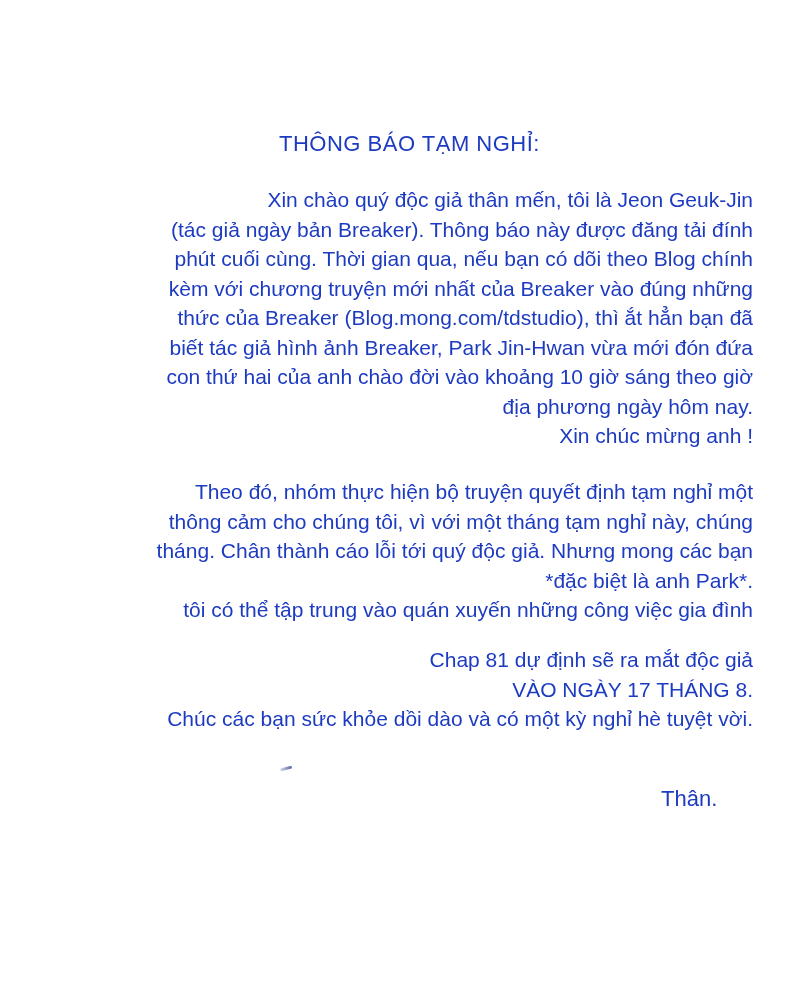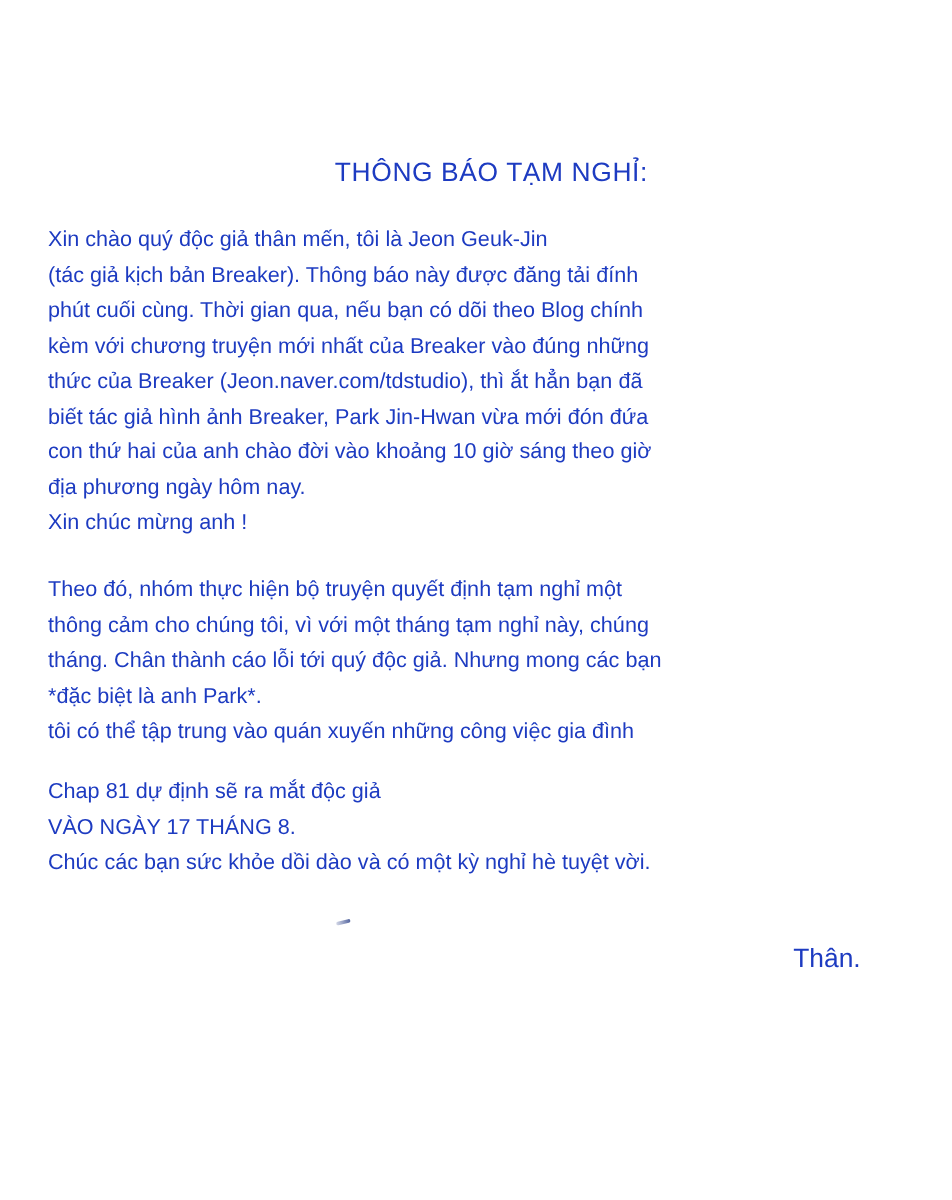--- a/index.html
+++ b/index.html
@@ -28,22 +28,22 @@
     width: 100%;
     text-align: center;
     font-size: 22px;
     line-height: 26px;
     letter-spacing: 0.5px;
   }
   .para {
     position: absolute;
     left: 40px;
     width: 713px;
-    text-align: left;
-    font-size: 18px;
+    text-align: right;
+    font-size: 21px;
     line-height: 29.5px;
   }
   .para1 { top: 185px; }
   .para2 { top: 477px; }
   .para3 { top: 645px; }
   .stray-mark {
     position: absolute;
     left: 279px;
     top: 763px;
     width: 14px;
@@ -70,24 +70,24 @@
 </style>
 </head>
 <body>
 
 <div class="page">
 
   <div class="notice-title">THÔNG BÁO TẠM NGHỈ:</div>
 
   <div class="para para1">
     <div class="line">Xin chào quý độc giả thân mến, tôi là Jeon Geuk-Jin</div>
-    <div class="line">(tác giả kịch bản Breaker). Thông báo này được đăng tải đính</div>
+    <div class="line">(tác giả ngày bản Breaker). Thông báo này được đăng tải đính</div>
     <div class="line">phút cuối cùng. Thời gian qua, nếu bạn có dõi theo Blog chính</div>
     <div class="line">kèm với chương truyện mới nhất của Breaker vào đúng những</div>
-    <div class="line">thức của Breaker (Jeon.naver.com/tdstudio), thì ắt hẳn bạn đã</div>
+    <div class="line">thức của Breaker (Blog.mong.com/tdstudio), thì ắt hẳn bạn đã</div>
     <div class="line">biết tác giả hình ảnh Breaker, Park Jin-Hwan vừa mới đón đứa</div>
     <div class="line">con thứ hai của anh chào đời vào khoảng 10 giờ sáng theo giờ</div>
     <div class="line">địa phương ngày hôm nay.</div>
     <div class="line">Xin chúc mừng anh !</div>
   </div>
 
   <div class="para para2">
     <div class="line">Theo đó, nhóm thực hiện bộ truyện quyết định tạm nghỉ một</div>
     <div class="line">thông cảm cho chúng tôi, vì với một tháng tạm nghỉ này, chúng</div>
     <div class="line">tháng. Chân thành cáo lỗi tới quý độc giả. Nhưng mong các bạn</div>

